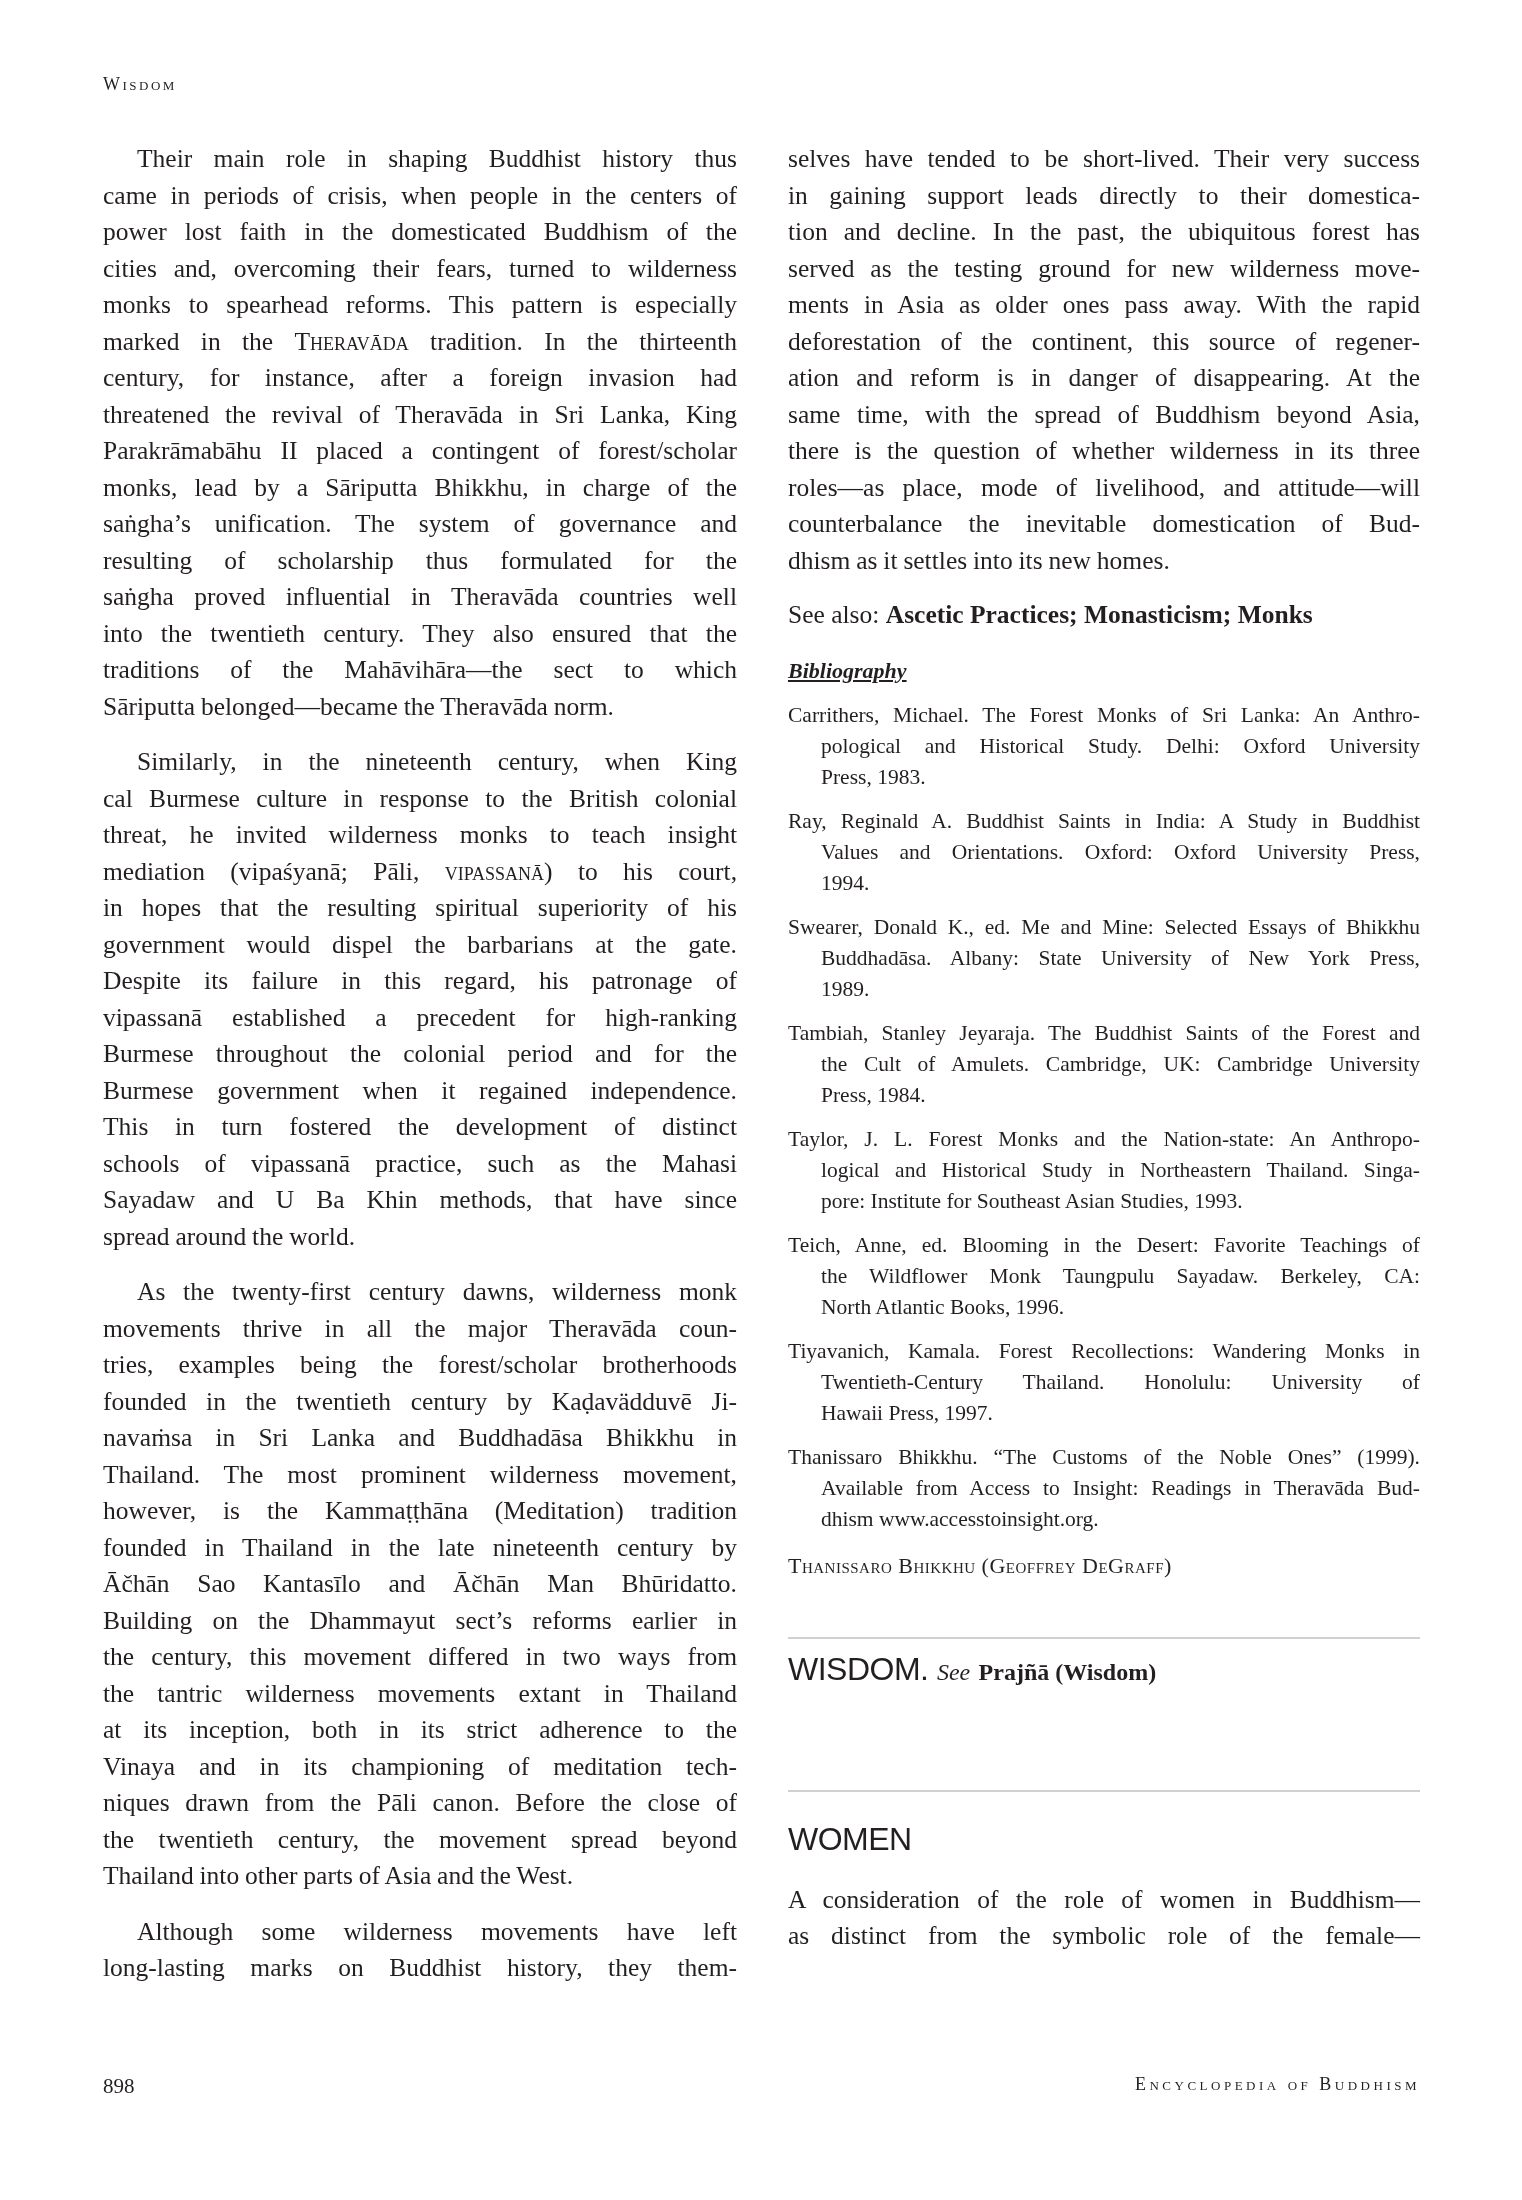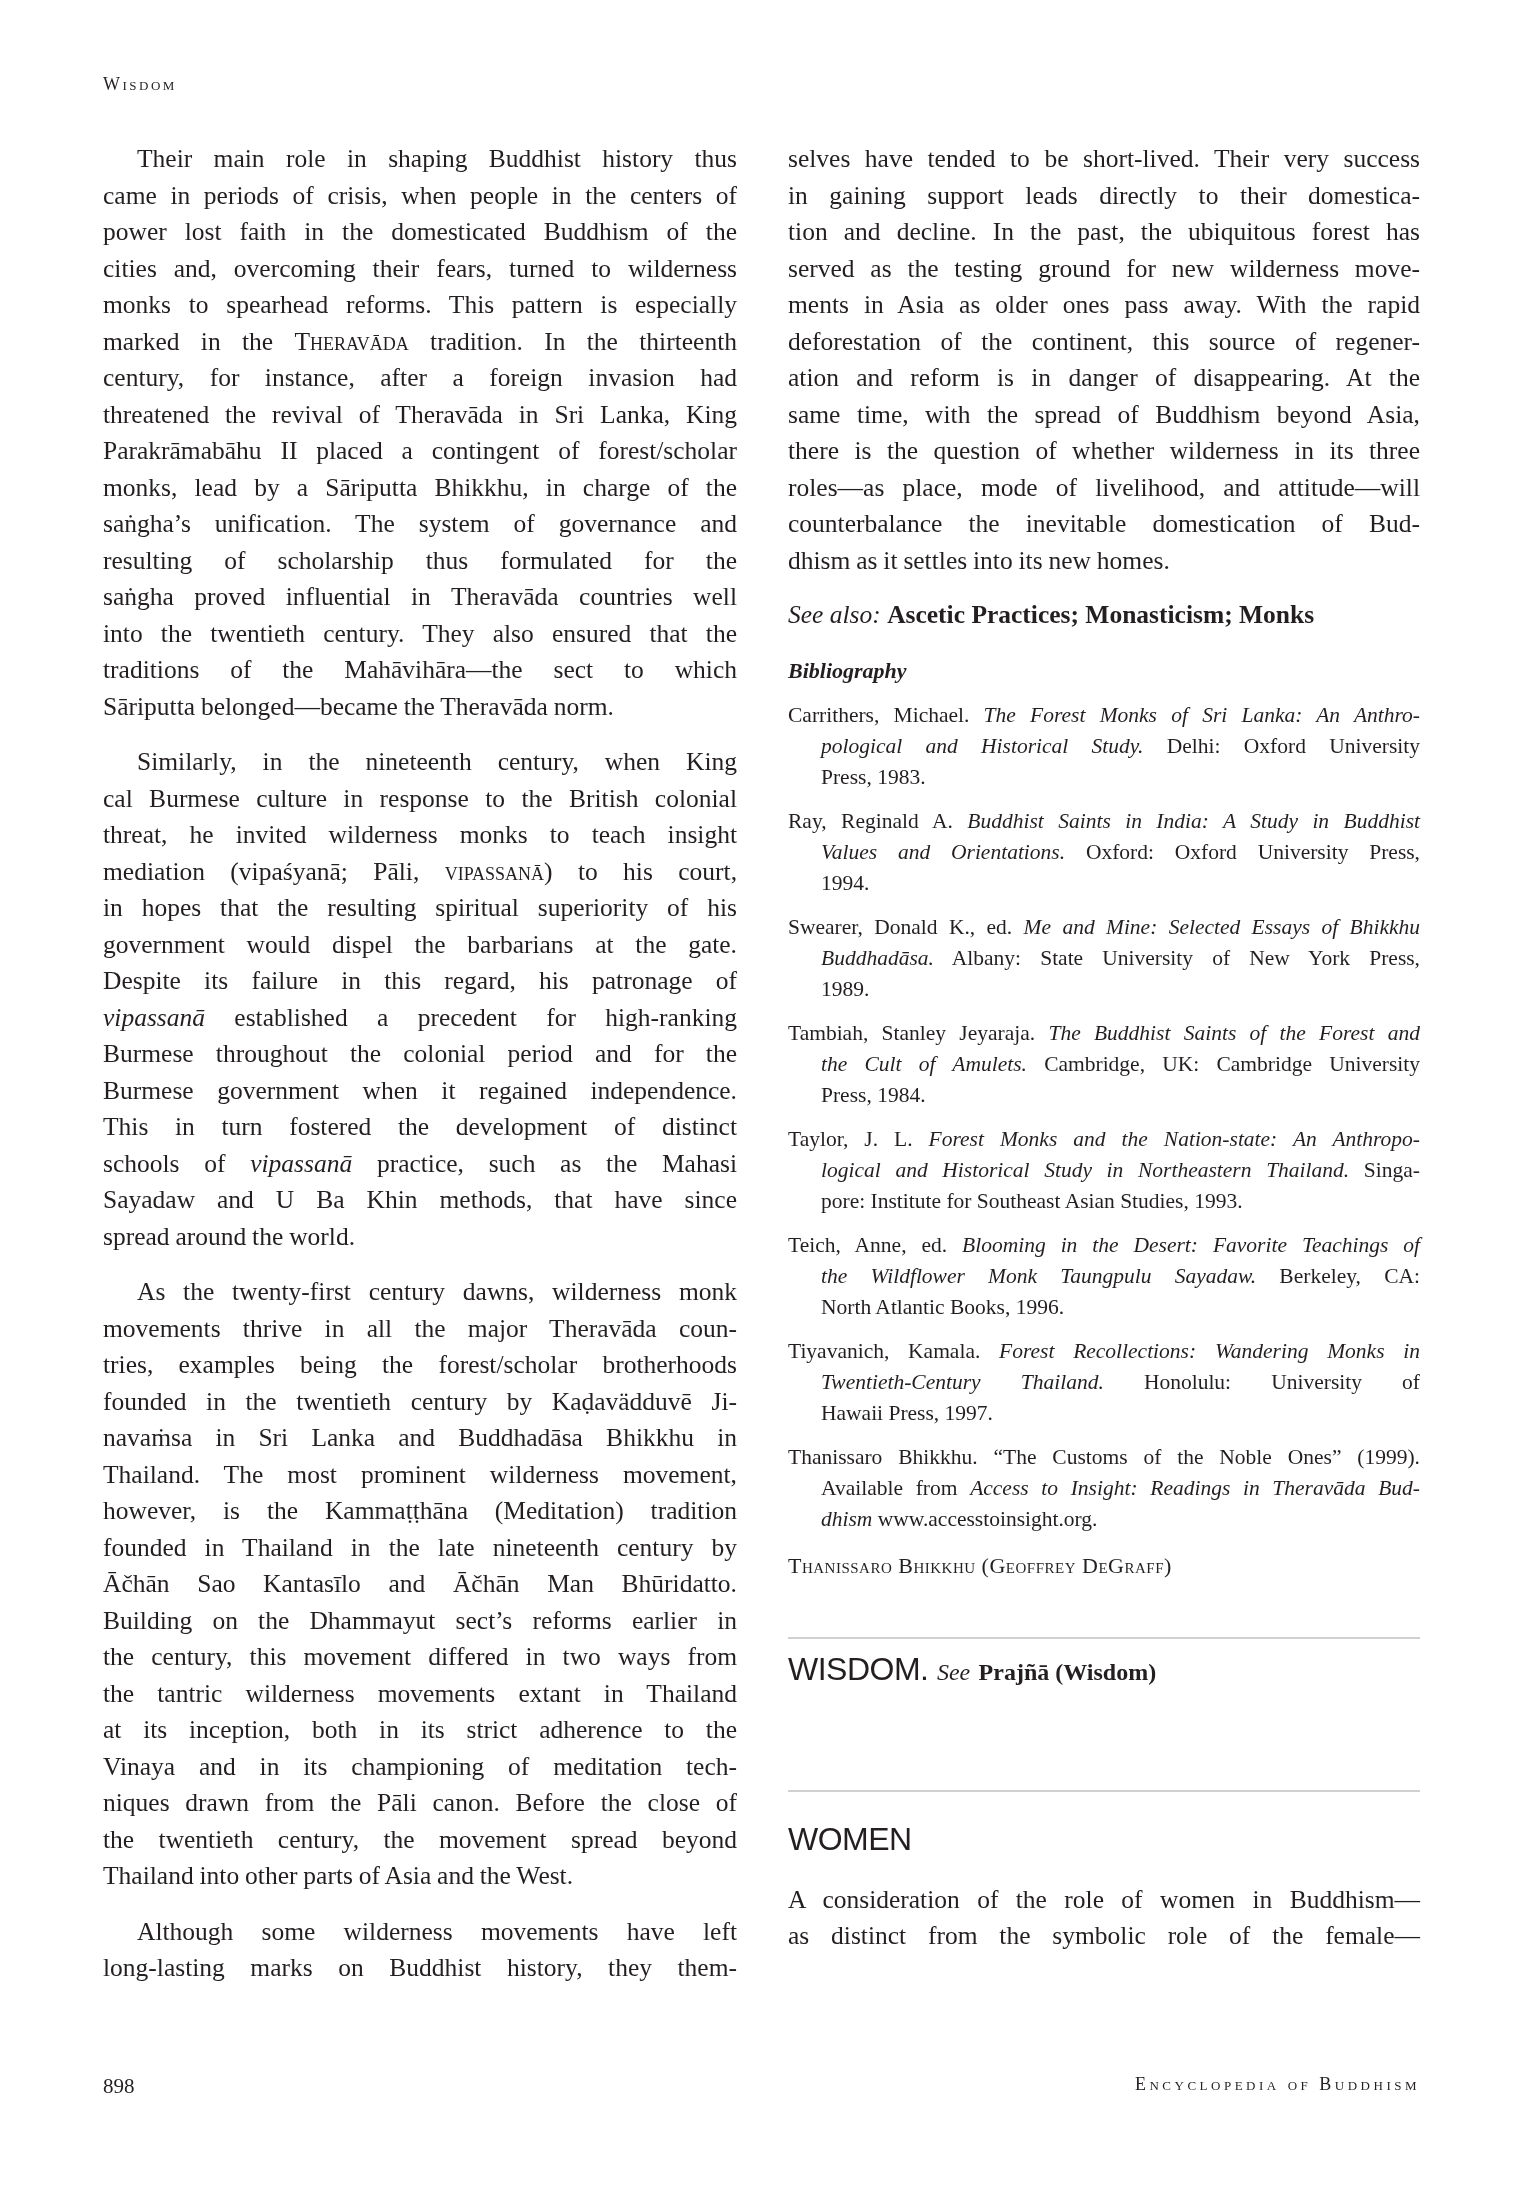--- a/index.html
+++ b/index.html
@@ -19,25 +19,25 @@
   .line {
     display: block; height: 36.5px; line-height: 36.5px;
     font-size: 25.5px; white-space: nowrap;
     text-align: justify; text-align-last: justify;
     word-spacing: -0.5px;
   }
   .line.last { text-align-last: left; }
   .line.indent { padding-left: 34px; }
   .para-gap { height: 19px; }
   .sc { font-variant: small-caps; }
-  .it { font-style: italic; }
+  .it { }
 
   .see-also { font-size: 25.5px; line-height: 36.5px; margin-top: 18px; }
   .see-also .link { font-weight: bold; }
-  .bib-heading { font-size: 22px; font-style: italic; font-weight: bold; margin-top: 22px; line-height: 30px; }
+  .bib-heading { font-size: 22px; font-style: italic; font-weight: bold; margin-top: 22px; line-height: 30px; text-decoration: underline; }
   .bib-list { margin-top: 14px; }
   .bib-entry { margin-bottom: 13px; }
   .bib-line {
     display: block; font-size: 21.5px; line-height: 31px; height: 31px;
     white-space: nowrap; text-align: justify; text-align-last: justify;
   }
   .bib-line.cont { padding-left: 33px; }
   .bib-line.last { text-align-last: left; }
   .signature {
     text-align: left; font-size: 22px; font-variant: small-caps;

